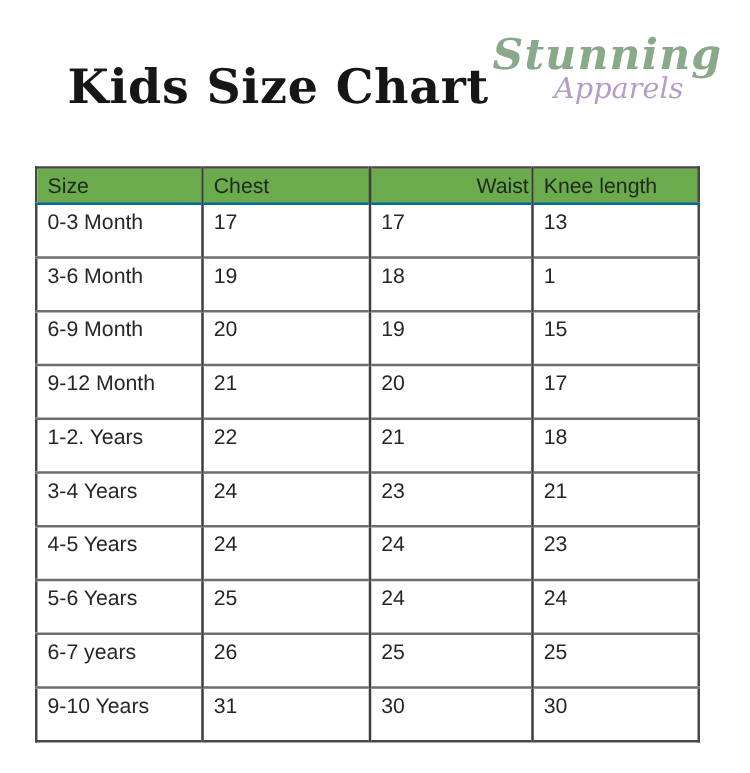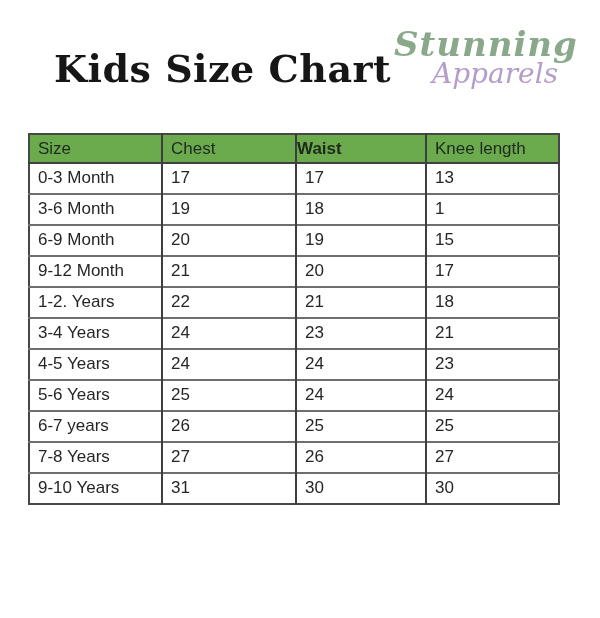--- a/index.html
+++ b/index.html
@@ -35,21 +35,21 @@
     font-family: "DejaVu Serif", cursive;
     font-style: italic;
     line-height: 1.1;
   }
   .brand-line1 {
     font-size: 34px;
     font-weight: 700;
     letter-spacing: 1px;
   }
   .brand-line2 {
-    font-size: 28px;
+    font-size: 23px;
     margin-top: -4px;
     margin-left: 30px;
   }
 
   
   table.size-table {
     position: absolute;
     left: 28px;
     top: 133px;
     width: 530px;
@@ -63,30 +63,30 @@
     font-size: 17px;
     line-height: 21px;
     color: #262626;
     border-left: 2px solid #3e3e3e;
     overflow: hidden;
     white-space: nowrap;
   }
   .size-table th:first-child, .size-table td:first-child { border-left: none; }
   .size-table thead tr {
     height: 29px;
-    border-bottom: 2px solid #404040;
+    border-bottom: 2px solid #0369a1;
   }
   .size-table th {
     font-weight: 400;
     text-align: left;
     color: #1d2a1d;
   }
-  .size-table th:nth-child(3) { text-align: left; padding-left: 0; font-weight: bold; }
+  .size-table th:nth-child(3) { text-align: right; padding-left: 0; }
   .size-table tbody tr {
-    height: 31px;
+    height: 43px;
     border-top: 2px solid #6e6e6e;
   }
   .size-table tbody tr:first-child { border-top: none; }
 </style>
 </head>
 <body>
 
 <h1 class="page-title">Kids Size Chart</h1>
 
 <div class="brand-logo">
@@ -158,25 +158,19 @@
         <td>24</td>
         <td>24</td>
       </tr>
       <tr>
         <td>6-7 years</td>
         <td>26</td>
         <td>25</td>
         <td>25</td>
       </tr>
       <tr>
-        <td>7-8 Years</td>
-        <td>27</td>
-        <td>26</td>
-        <td>27</td>
-      </tr>
-      <tr>
         <td>9-10 Years</td>
         <td>31</td>
         <td>30</td>
         <td>30</td>
       </tr>
     </tbody>
 </table>
 
 </body></html>

